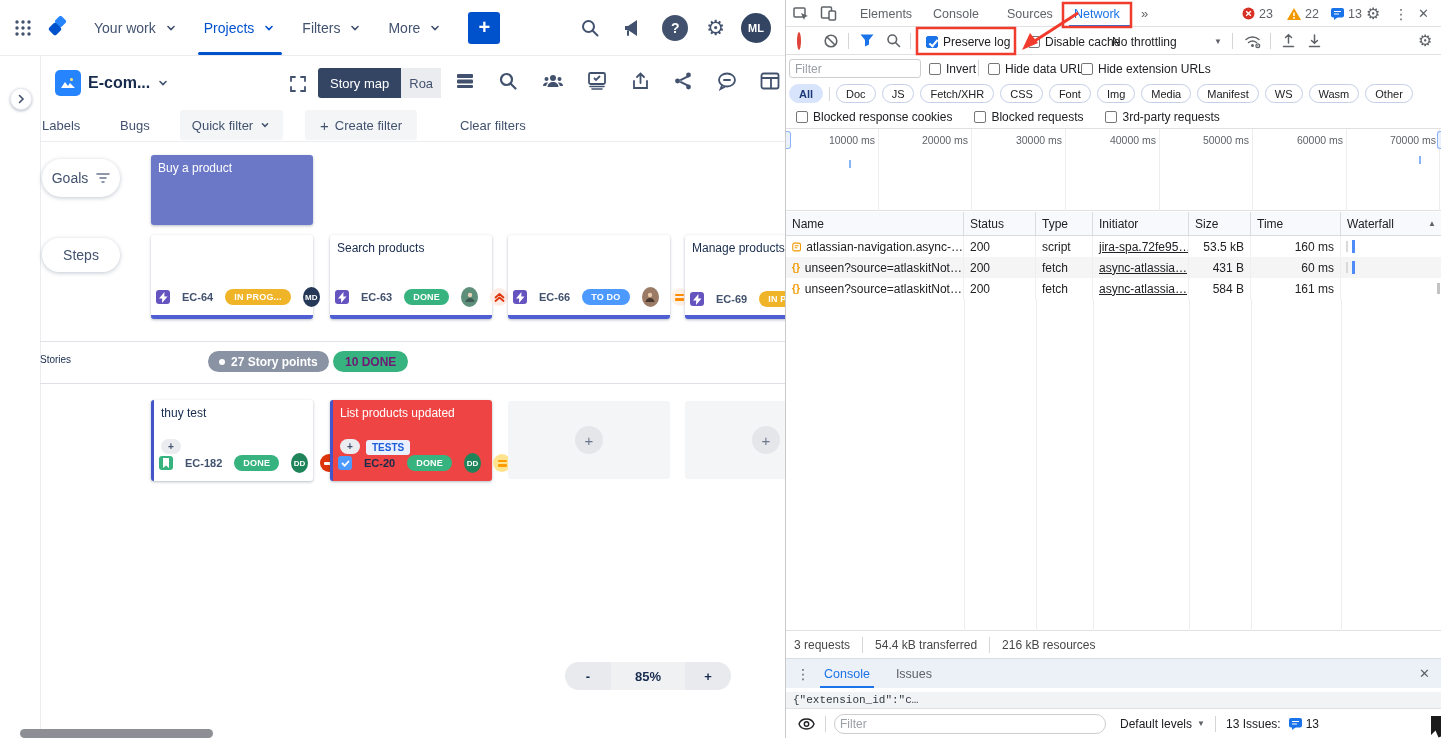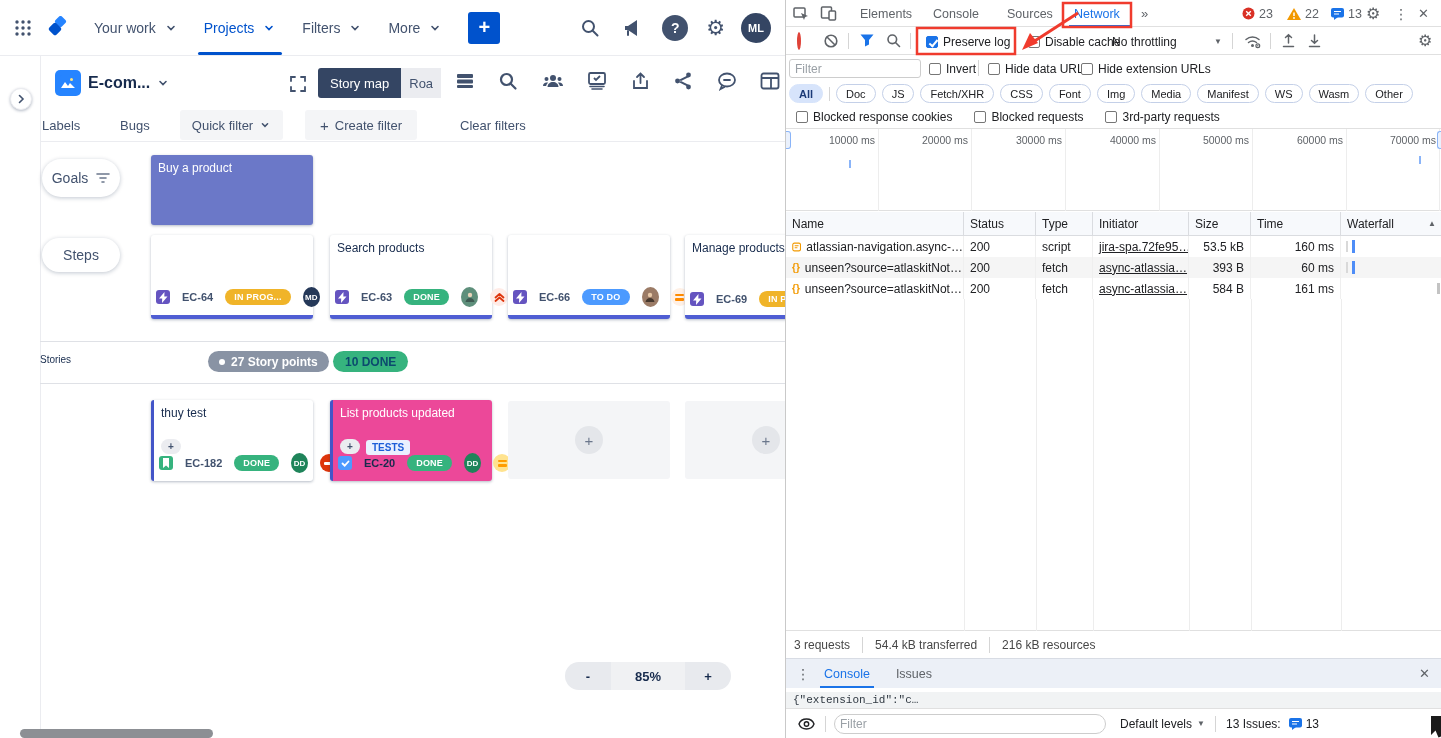--- a/index.html
+++ b/index.html
@@ -327,21 +327,21 @@
       <span class="badge st-inprog">IN PROG...</span>
     </div>
   </div>
 
   <div class="abs" style="left:40px;top:341px;width:745px;height:1px;background:#DFE1E6"></div>
   <span class="abs" style="left:40px;top:354px;font-size:10px;font-weight:500;color:#172B4D">Stories</span>
   <div class="abs" style="left:208px;top:351px;height:21px;padding:0 11px;border-radius:11px;background:#8993A4;color:#fff;font-size:12px;font-weight:600;display:flex;align-items:center;gap:6px">
     <span style="width:6px;height:6px;border-radius:50%;background:#fff"></span>
     <span>27 Story points</span>
   </div>
-  <div class="abs" style="left:333px;top:351px;height:21px;padding:7px 12px;border-radius:11px;background:#36B37E;color:#0c4a6e;font-size:12px;font-weight:700;display:flex;align-items:center">
+  <div class="abs" style="left:333px;top:351px;height:21px;padding:7px 12px;border-radius:11px;background:#36B37E;color:#701a75;font-size:12px;font-weight:700;display:flex;align-items:center">
     <span>10 DONE</span>
   </div>
   <div class="abs" style="left:40px;top:383px;width:745px;height:1px;background:#DFE1E6"></div>
 
   <div class="card" style="left:151px;top:400px;width:162px;height:81px;border-left:3px solid #4355C8">
     <div class="card-title">thuy test</div>
     <span class="pluschip" style="position:absolute;left:7px;bottom:27px">+</span>
     <div class="card-footer">
       <span class="typeicon" style="background:#36B37E">
           <svg width="8" height="10" viewBox="0 0 8 10">
@@ -350,21 +350,21 @@
         </span>
       <span class="key">EC-182</span>
       <span class="badge st-done">DONE</span>
       <span class="av" style="background:#1F845A;margin-left:auto">DD</span>
       <span class="prio" style="background:#DE350B">
           <span class="bar" style="background:#fff;width:10px;height:3px"></span>
         </span>
     </div>
   </div>
 
-  <div class="card" style="left:330px;top:400px;width:162px;height:81px;background:#ec4899;border-left:3px solid #4355C8">
+  <div class="card" style="left:330px;top:400px;width:162px;height:81px;background:#ef4444;border-left:3px solid #4355C8">
     <div class="card-title" style="color:#fff">List products updated</div>
     <span class="pluschip" style="position:absolute;left:7px;bottom:27px">+</span>
     <span style="position:absolute;left:33px;bottom:26px;background:#EAF0FF;color:#1D5DD8;font-size:10px;font-weight:700;padding:2px 6px;border-radius:3px">TESTS</span>
     <div class="card-footer">
       <span class="typeicon" style="background:#4C9AFF">
           <svg width="9" height="9" viewBox="0 0 9 9">
             <path d="M1.5 4.5l2.2 2.2L7.5 2.5" stroke="#fff" stroke-width="1.8" fill="none" stroke-linecap="round"></path>
           </svg>
         </span>
       <span class="key" style="color:#172B4D">EC-20</span>
@@ -605,21 +605,21 @@
   <div class="abs" style="left:0;top:257px;width:656px;height:21px;display:flex;background:#f5f5f5">
     <span class="rcell" style="width:178px;gap:5px">
         <span style="color:#f29900;font-weight:700;font-size:10px">{}</span>
         <span>unseen?source=atlaskitNot…</span>
       </span>
     <span class="rcell" style="width:72px">200</span>
     <span class="rcell" style="width:57px">fetch</span>
     <span class="rcell" style="width:96px">
         <span style="text-decoration:underline">async-atlassia…</span>
       </span>
-    <span class="rcell num" style="width:62px">393 B</span>
+    <span class="rcell num" style="width:62px">431 B</span>
     <span class="rcell num" style="width:90px">60 ms</span>
     <span class="rcell" style="width:101px;border-right:none;position:relative">
         <span class="abs" style="left:5px;top:5px;width:2px;height:11px;background:#d9d9d9"></span>
         <span class="abs" style="left:11px;top:4px;width:3px;height:13px;background:#4e8df7"></span>
       </span>
   </div>
   <div class="abs" style="left:0;top:278px;width:656px;height:21px;display:flex">
     <span class="rcell" style="width:178px;gap:5px">
         <span style="color:#f29900;font-weight:700;font-size:10px">{}</span>
         <span>unseen?source=atlaskitNot…</span>

